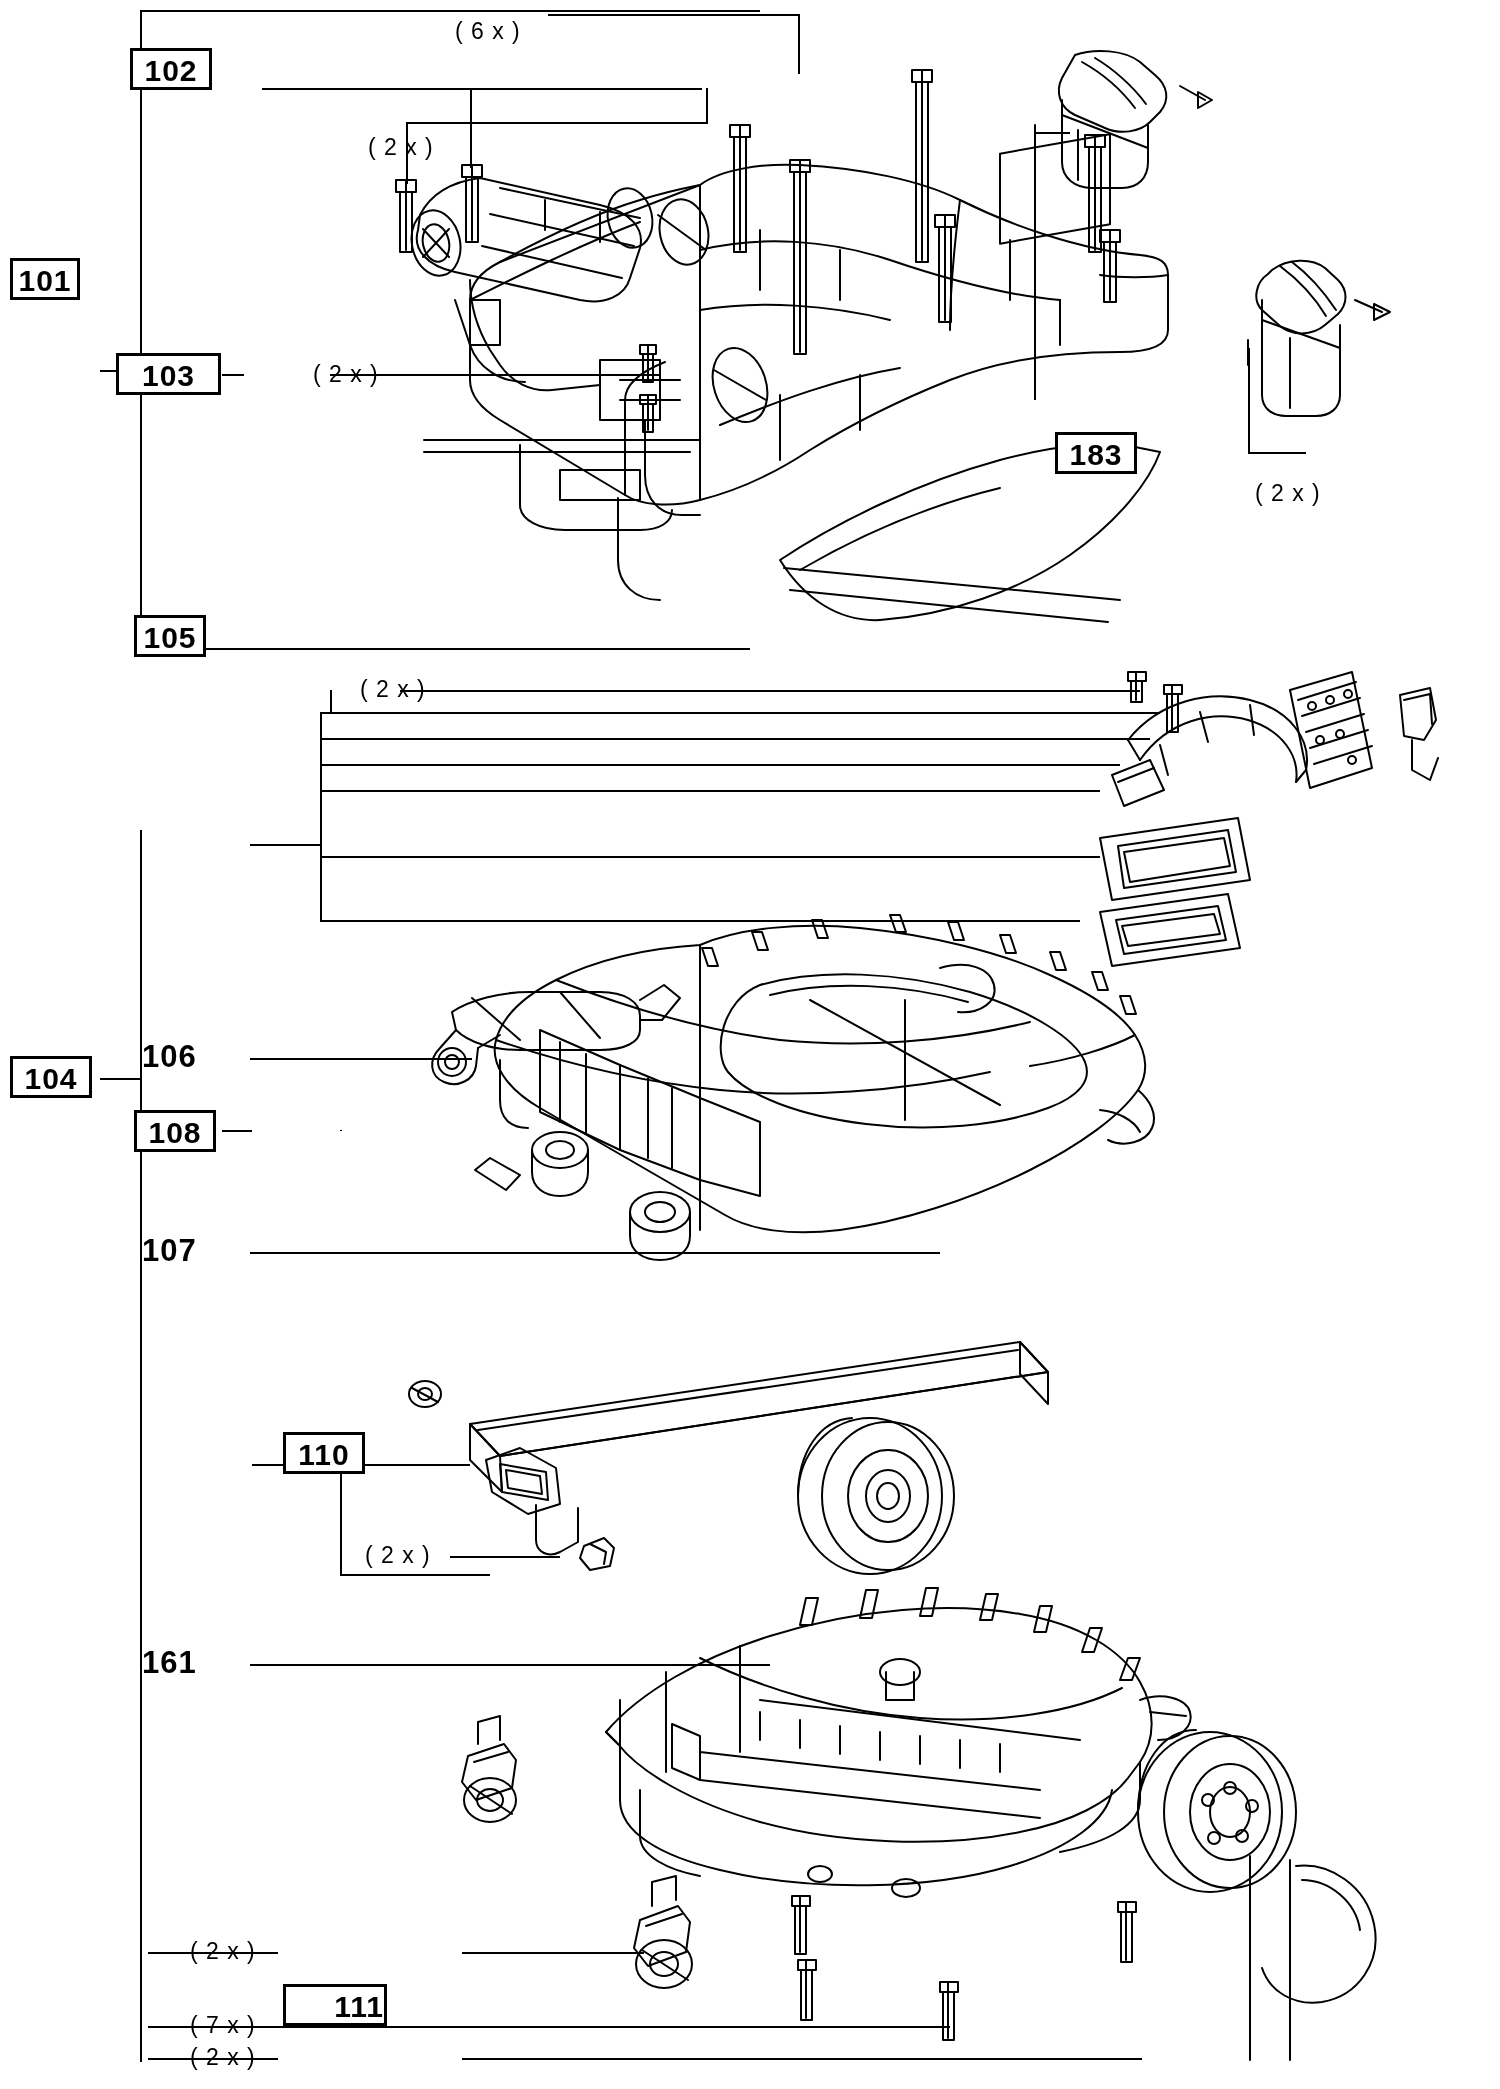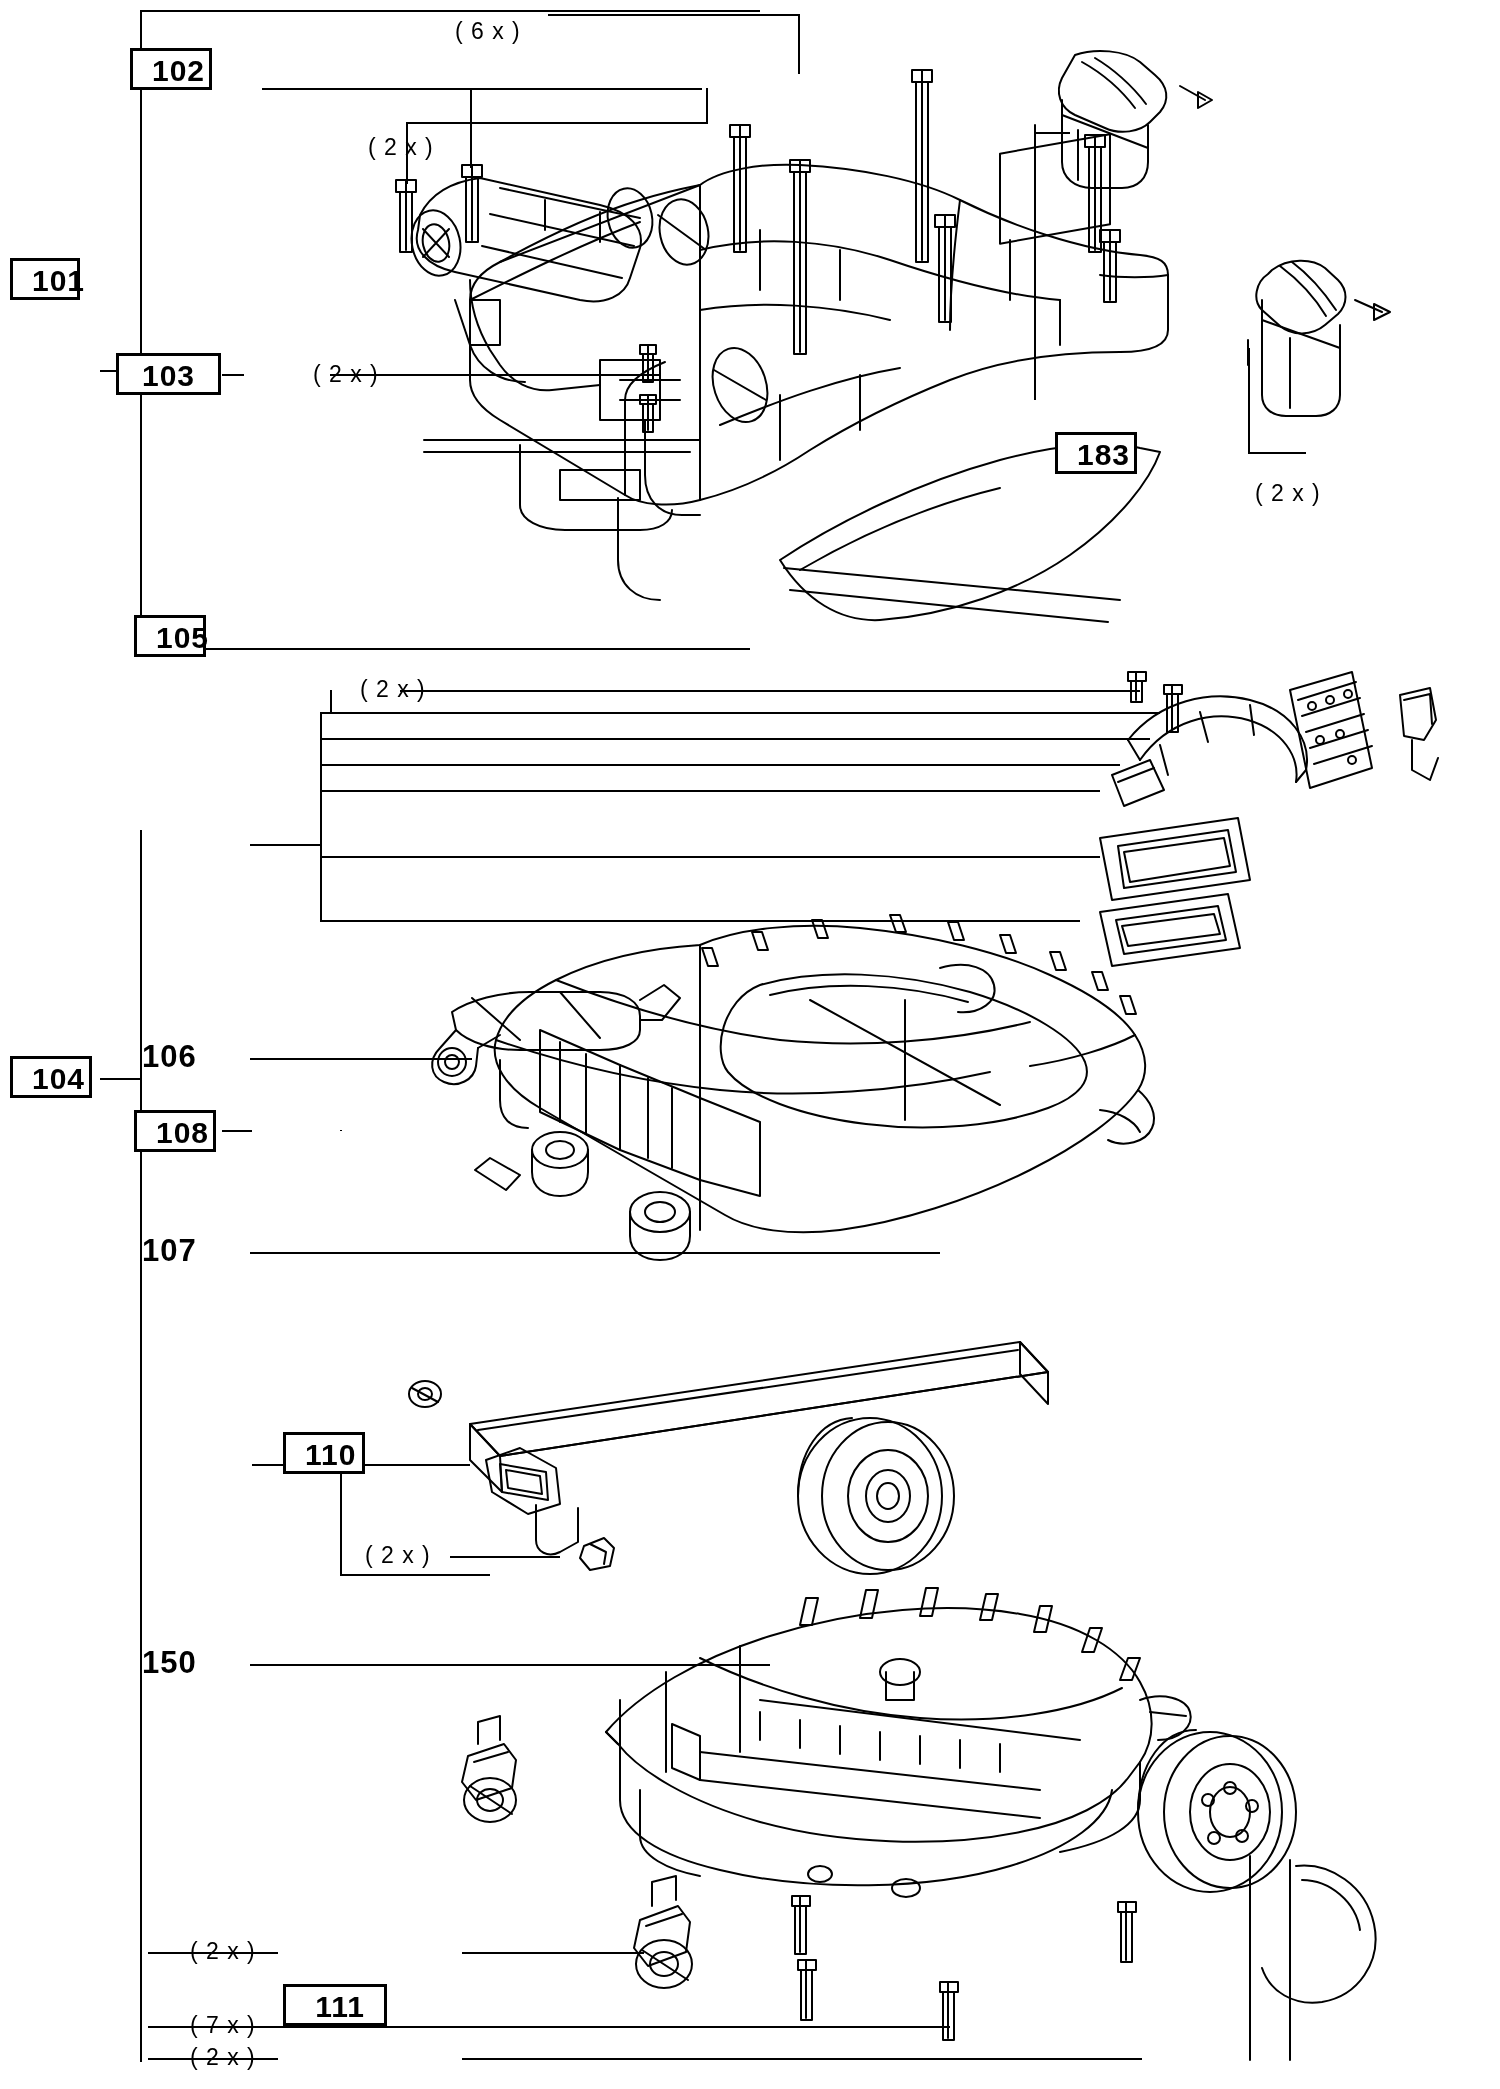--- a/index.html
+++ b/index.html
@@ -22,21 +22,21 @@
     position: absolute;
     border: 3px solid #000;
     background: #fff;
     color: #000;
     font-size: 30px;
     font-weight: bold;
     letter-spacing: 1px;
     text-align: center;
     line-height: 40px;
     height: 42px;
-    padding: 0 19px;
+    padding: 0 0;
     box-sizing: border-box;
   }
   
   .plainnum {
     position: absolute;
     color: #000;
     font-size: 31px;
     font-weight: bold;
     letter-spacing: 1px;
     line-height: 34px;
@@ -511,21 +511,21 @@
   <div class="callout" style="left:116px; top:353px; width:105px;">103</div>
   <div class="callout" style="left:1055px; top:432px; width:82px;">183</div>
   <div class="callout" style="left:134px; top:615px; width:72px;">105</div>
   <div class="callout" style="left:10px; top:1056px; width:82px;">104</div>
   <div class="callout" style="left:134px; top:1110px; width:82px;">108</div>
   <div class="callout" style="left:283px; top:1432px; width:82px;">110</div>
   <div class="callout" style="left:283px; top:1984px; width:104px;text-align:right;">111</div>
 
   <div class="plainnum" style="left:142px; top:1040px;">106</div>
   <div class="plainnum" style="left:142px; top:1234px;">107</div>
-  <div class="plainnum" style="left:142px; top:1646px;">150</div>
+  <div class="plainnum" style="left:142px; top:1646px;">161</div>
 
   <div class="qty" style="left:455px; top:0px;margin-top:18px;">( 6 x )</div>
   <div class="qty" style="left:368px; top:134px;">( 2 x )</div>
   <div class="qty" style="left:313px; top:361px;">( 2 x )</div>
   <div class="qty" style="left:1255px; top:480px;">( 2 x )</div>
   <div class="qty" style="left:360px; top:676px;">( 2 x )</div>
   <div class="qty" style="left:365px; top:1542px;">( 2 x )</div>
   <div class="qty" style="left:190px; top:1938px;">( 2 x )</div>
   <div class="qty" style="left:190px; top:2012px;">( 7 x )</div>
   <div class="qty" style="left:190px; top:2044px;">( 2 x )</div>

